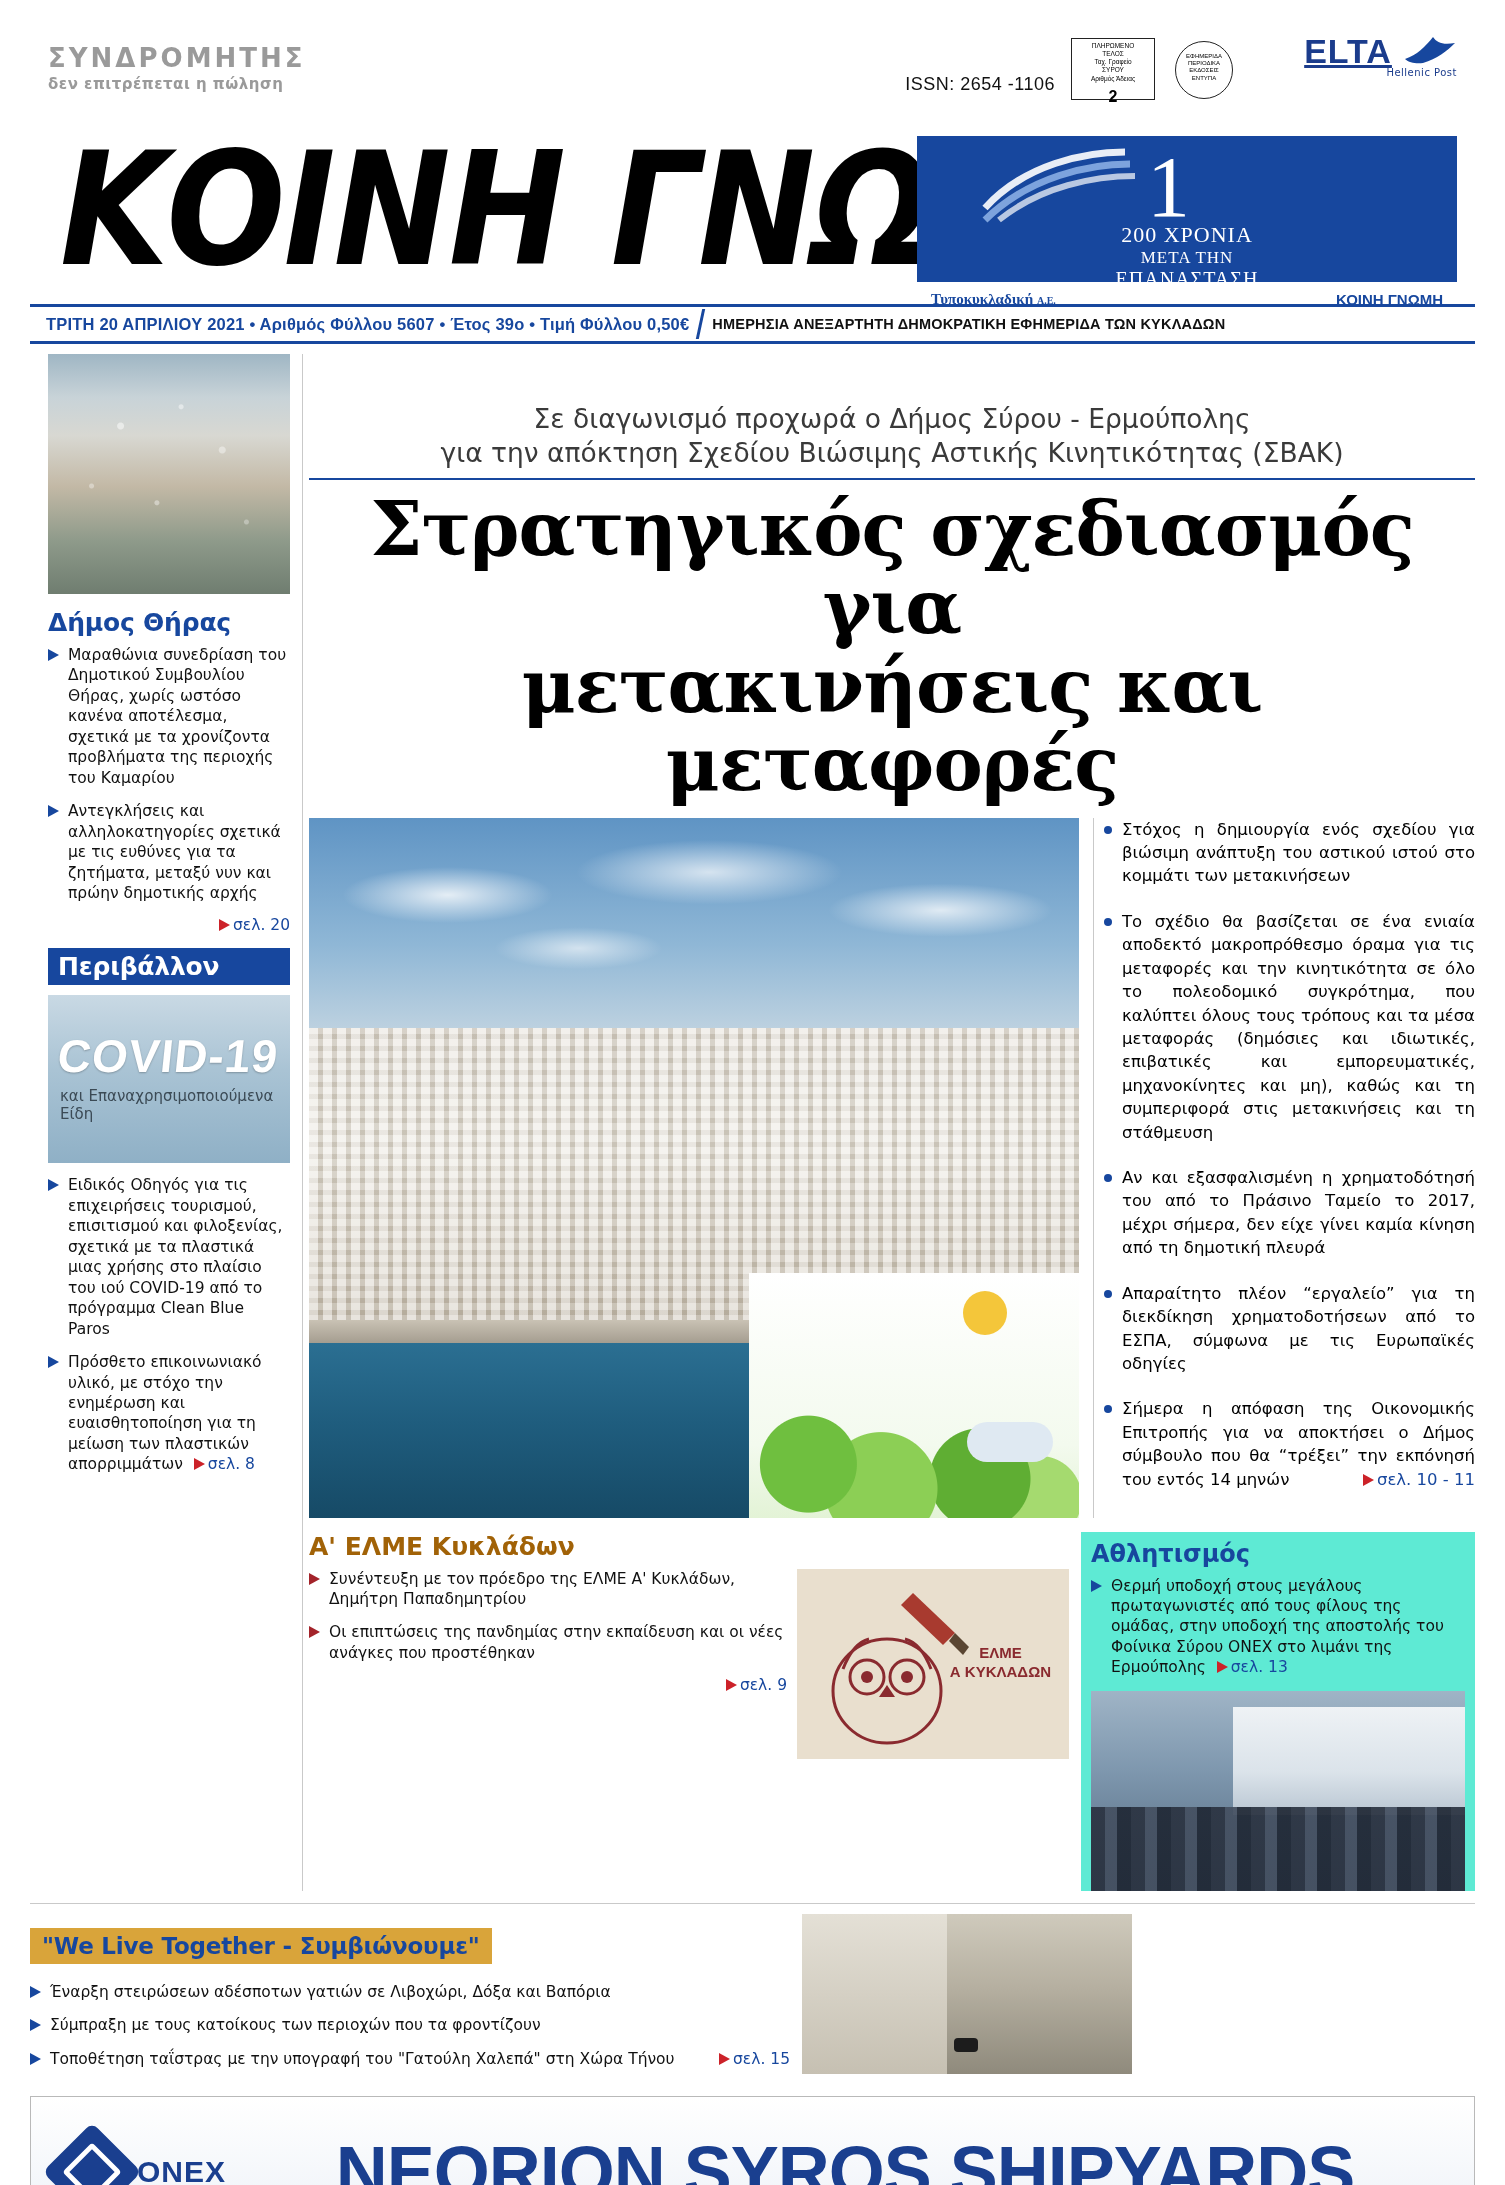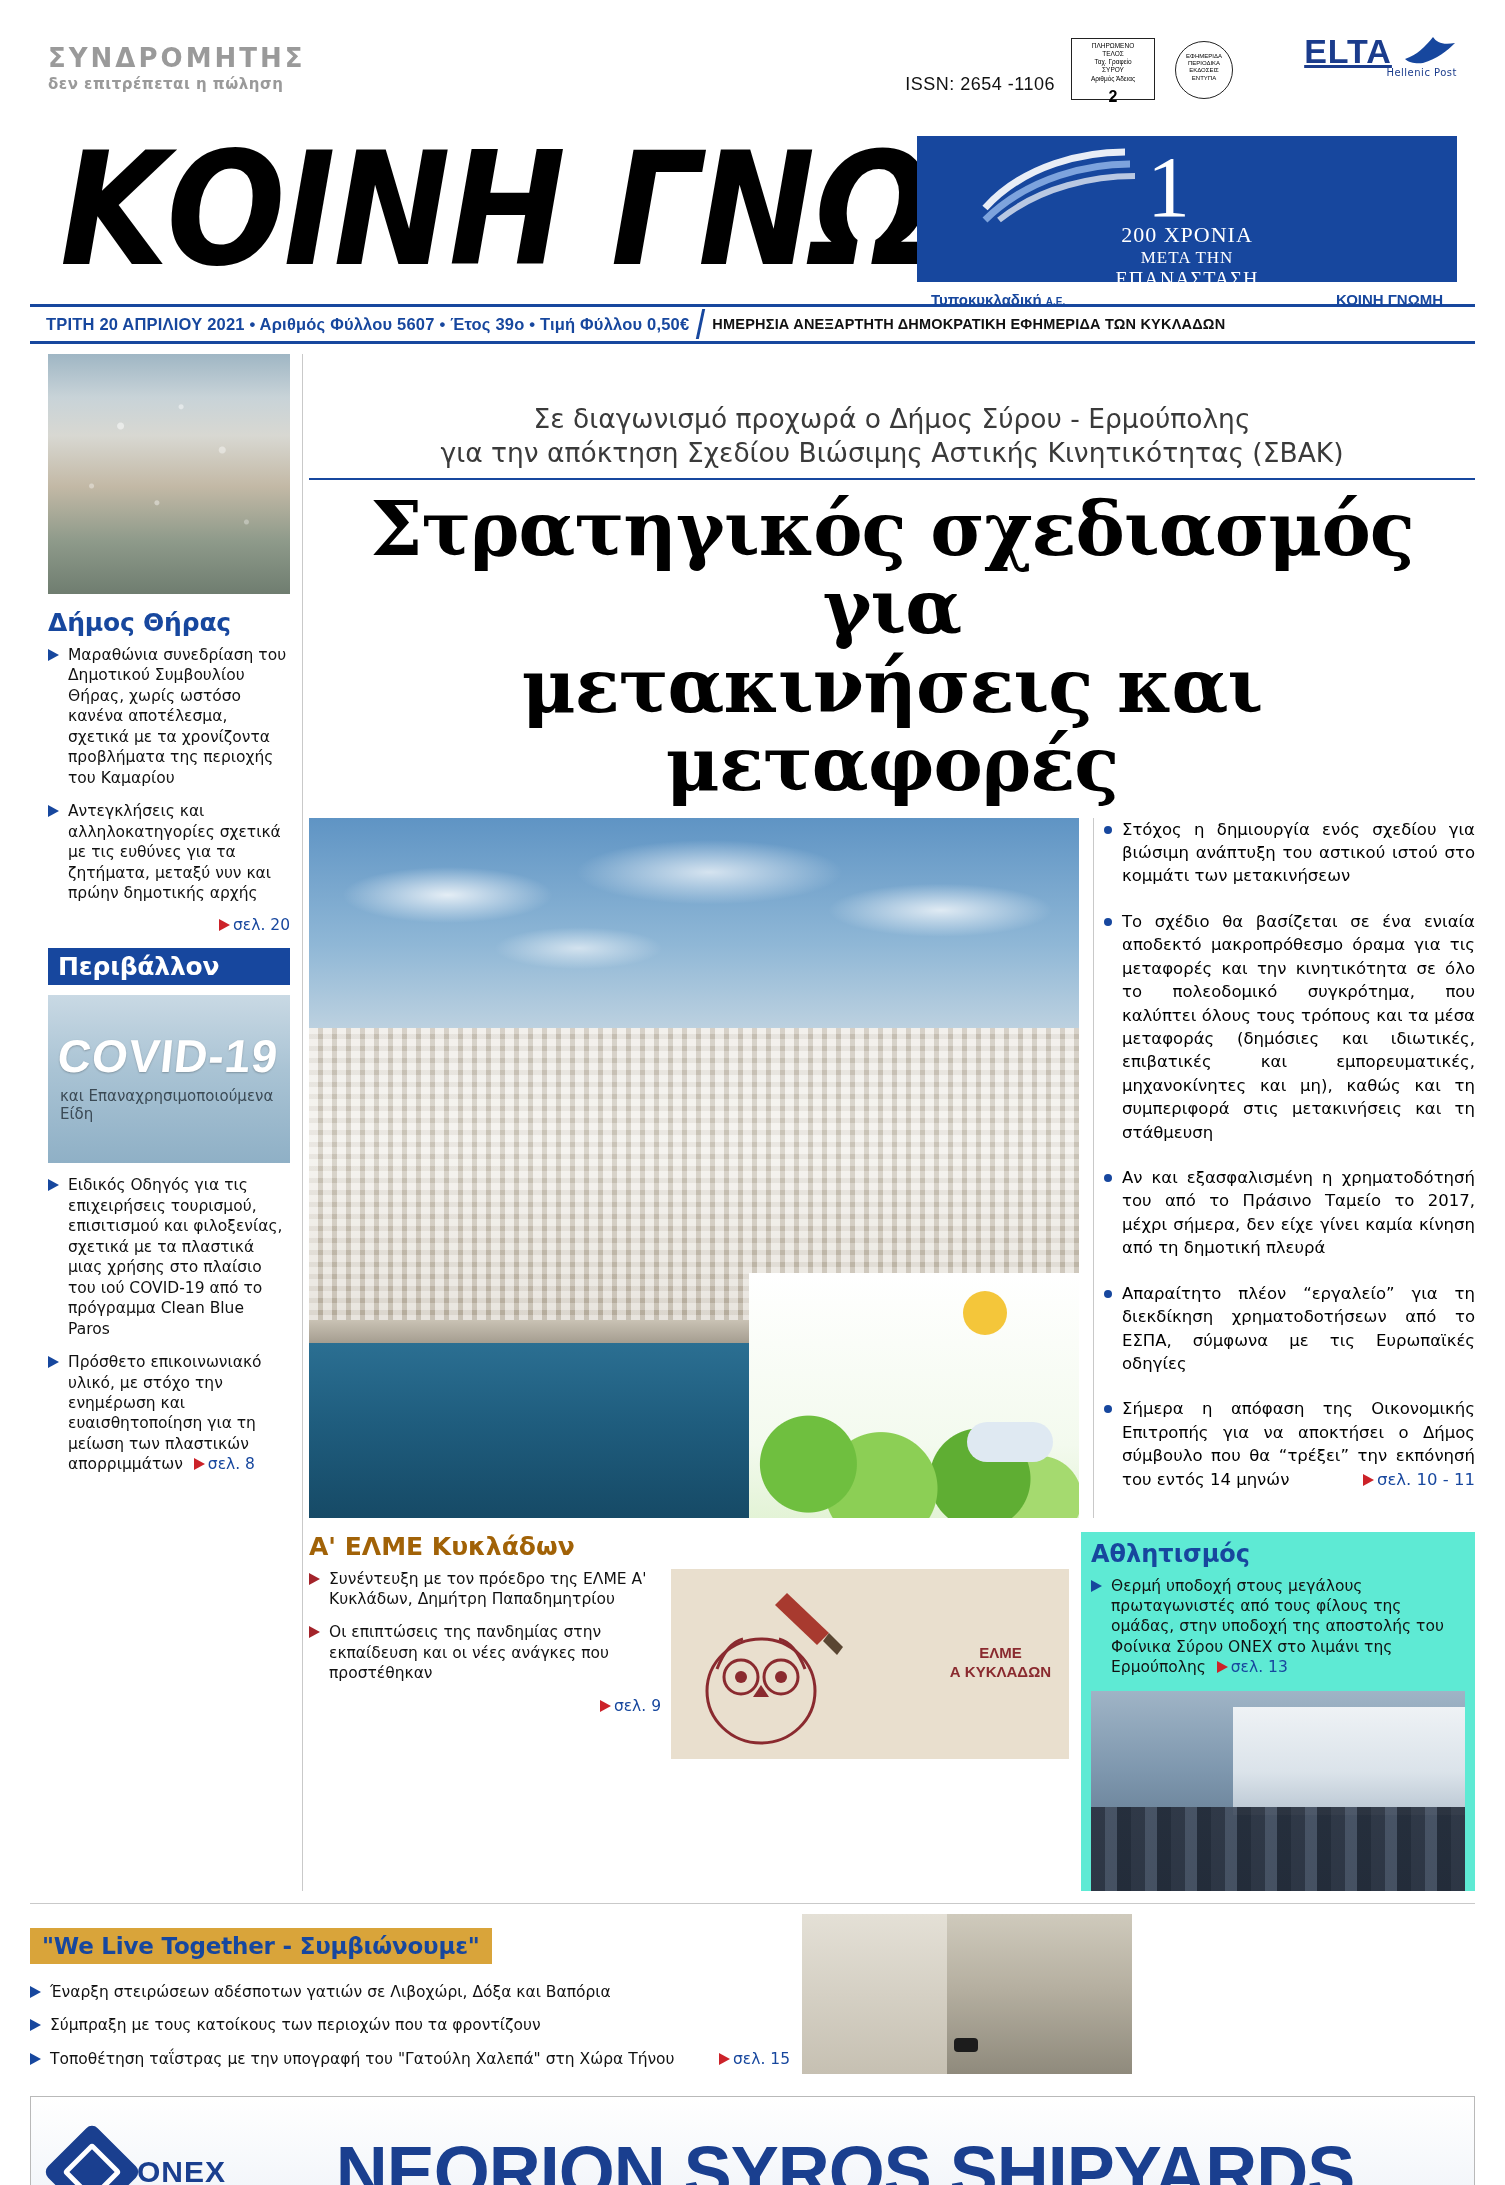--- a/index.html
+++ b/index.html
@@ -182,21 +182,21 @@
     display: flex;
     align-items: center;
     justify-content: space-between;
     padding: 0 14px;
     box-sizing: border-box;
   }
   .anniv-footer .tk {
     font-size: 15px;
     font-weight: bold;
     color: #17479e;
-    font-family: Liberation Sans, sans-serif;
+    font-family: Liberation Serif, serif;
   }
   .anniv-footer .kg {
     font-size: 15px;
     font-weight: bold;
     color: #17479e;
     font-family: "Liberation Sans", sans-serif;
   }
 
   
   .datebar {
@@ -463,21 +463,21 @@
   .elme-box { width: 760px; }
   .elme-head {
     font-size: 25px;
     font-weight: bold;
     color: #a16207;
     margin-bottom: 8px;
   }
   .elme-flex { display: flex; gap: 10px; }
   .elme-left { flex: 1; }
   .elme-art {
-    width: 398px; height: 190px;
+    width: 272px; height: 190px;
     background: #e9dfce;
     position: relative;
     overflow: hidden;
   }
   .elme-art .owl-label {
     position: absolute;
     right: 18px; top: 74px;
     font-family: "Liberation Sans", sans-serif;
     font-size: 15px;
     font-weight: bold;

